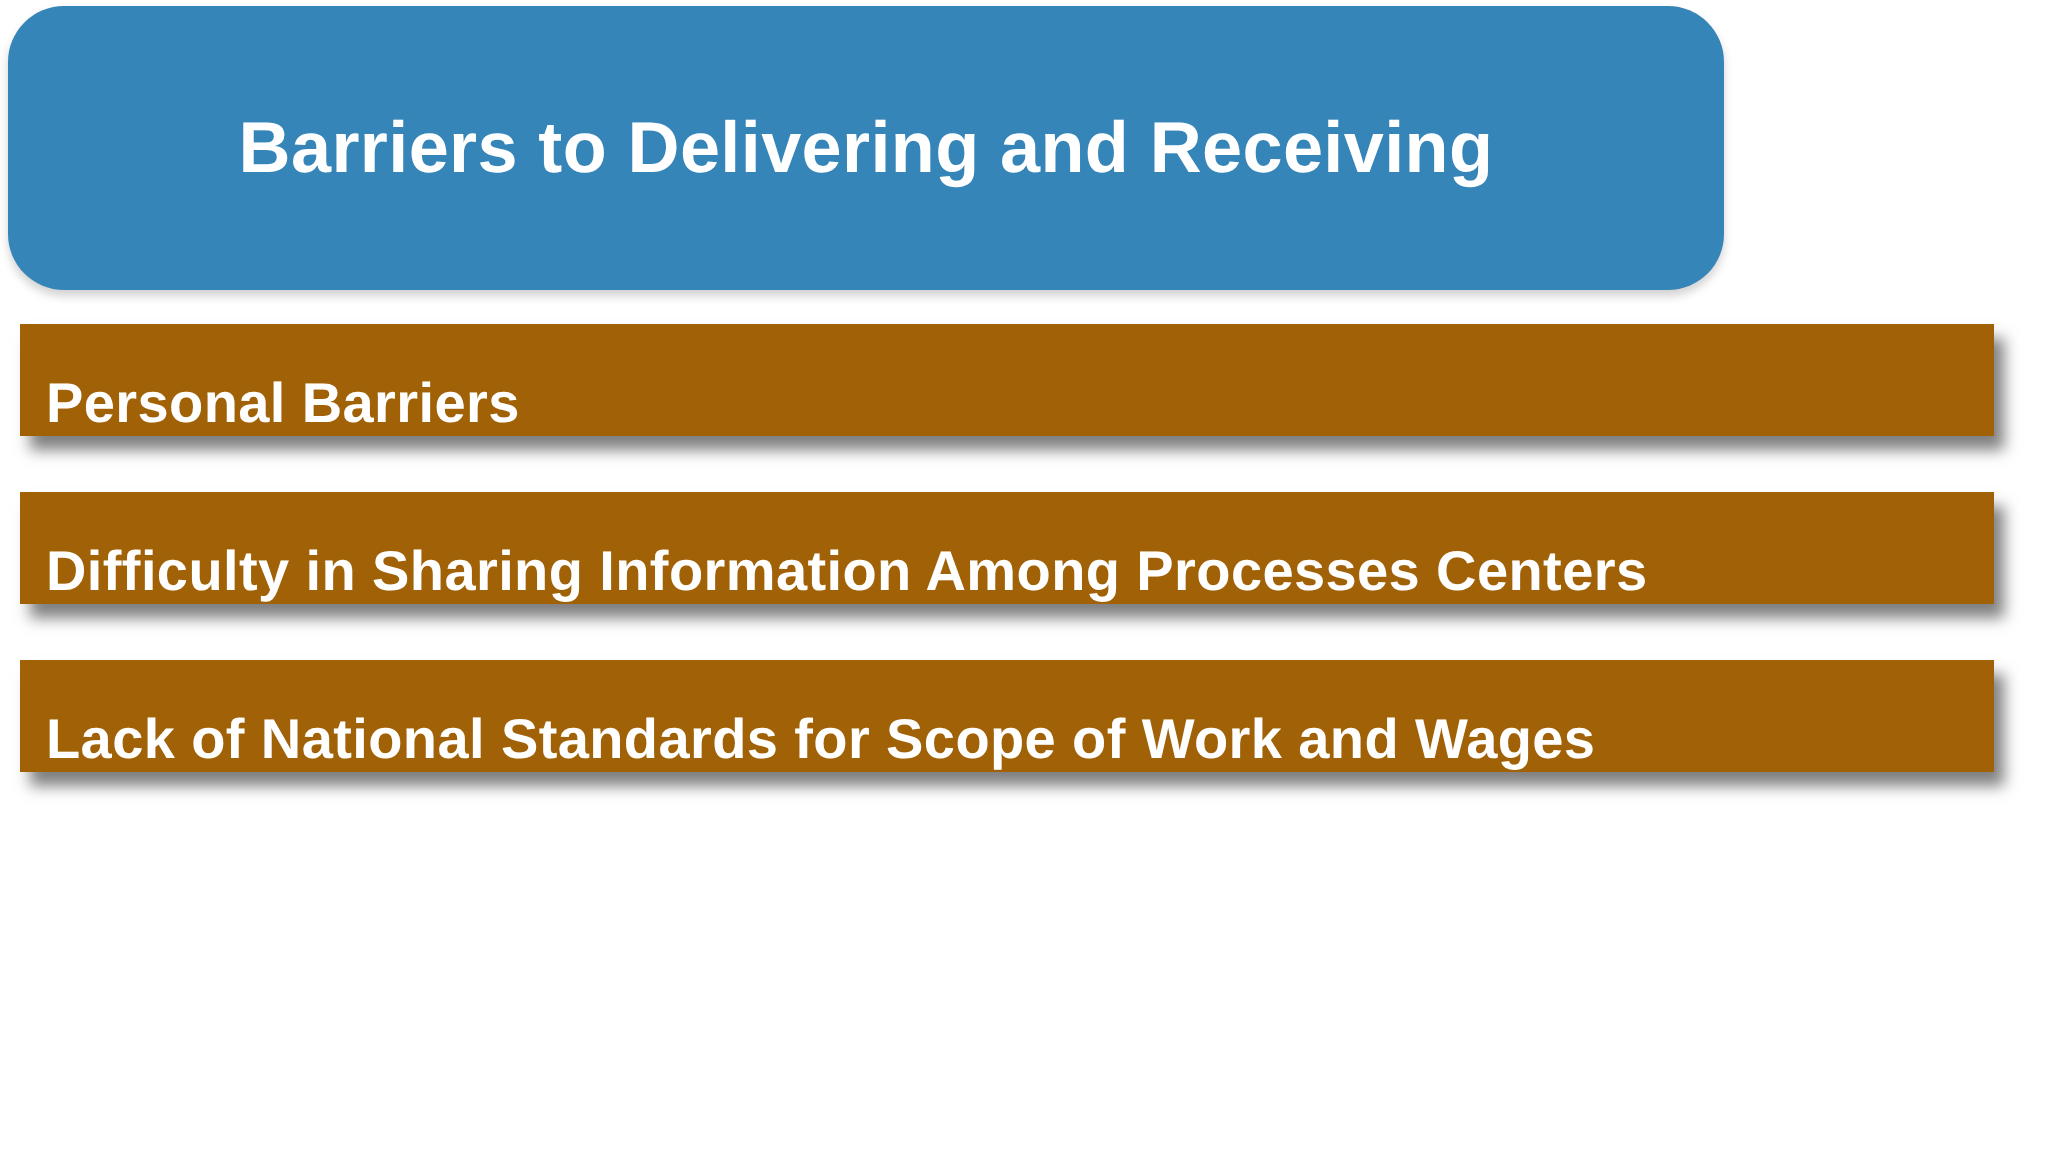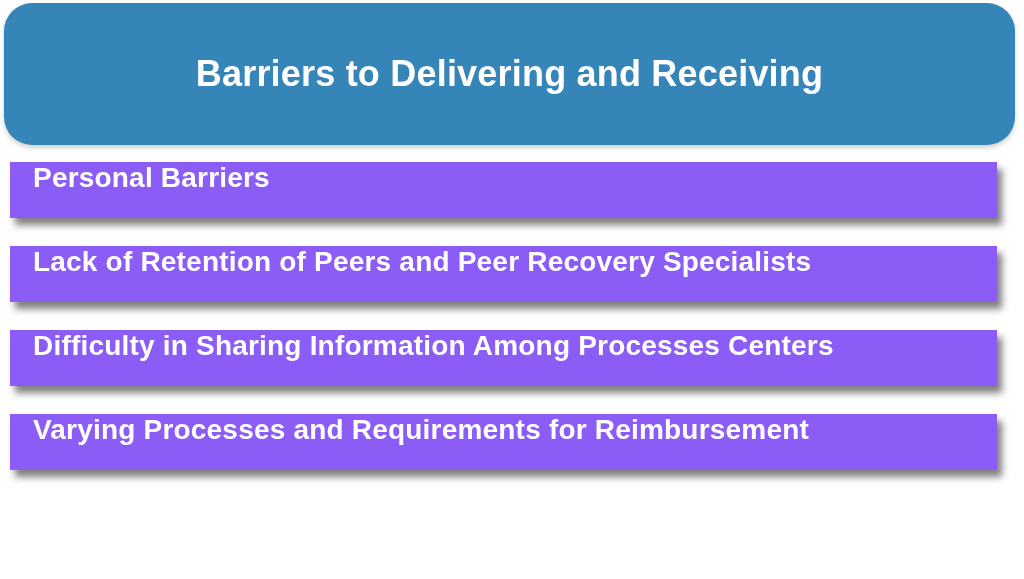--- a/index.html
+++ b/index.html
@@ -13,21 +13,21 @@
   .canvas {
     position: relative;
     width: 1024px;
     height: 579px;
     background: #ffffff;
   }
   .title-box {
     position: absolute;
     left: 4px;
     top: 3px;
-    width: 1011px;
+    width: 858px;
     height: 142px;
     background: #3585b8;
     border-radius: 28px;
     box-shadow: 0 3px 5px rgba(0,0,0,0.18);
     display: flex;
     flex-direction: column;
     align-items: center;
     justify-content: center;
     text-align: center;
   }
@@ -42,25 +42,25 @@
   .bars {
     position: absolute;
     left: 10px;
     top: 162px;
     width: 987px;
   }
   .bar {
     width: 987px;
     height: 56px;
     margin-bottom: 28px;
-    background: #8b5cf6;
+    background: #a16207;
     box-shadow: 5px 7px 7px rgba(0,0,0,0.5);
     display: flex;
-    align-items: flex-start;
-    padding-left: 23px;
+    align-items: flex-end;
+    padding-left: 13px;
   }
   .bar-label {
     color: #ffffff;
     font-size: 28px;
     font-weight: bold;
     letter-spacing: 0.2px;
     white-space: nowrap;
   }
 </style>
 </head>
@@ -70,23 +70,20 @@
 
   <div class="title-box">
     <div class="title-line">Barriers to Delivering and Receiving</div>
   </div>
 
   <div class="bars">
     <div class="bar">
       <span class="bar-label">Personal Barriers</span>
     </div>
     <div class="bar">
-      <span class="bar-label">Lack of Retention of Peers and Peer Recovery Specialists</span>
-    </div>
-    <div class="bar">
       <span class="bar-label">Difficulty in Sharing Information Among Processes Centers</span>
     </div>
     <div class="bar">
-      <span class="bar-label">Varying Processes and Requirements for Reimbursement</span>
+      <span class="bar-label">Lack of National Standards for Scope of Work and Wages</span>
     </div>
   </div>
 
 </div>
 
 </body></html>

